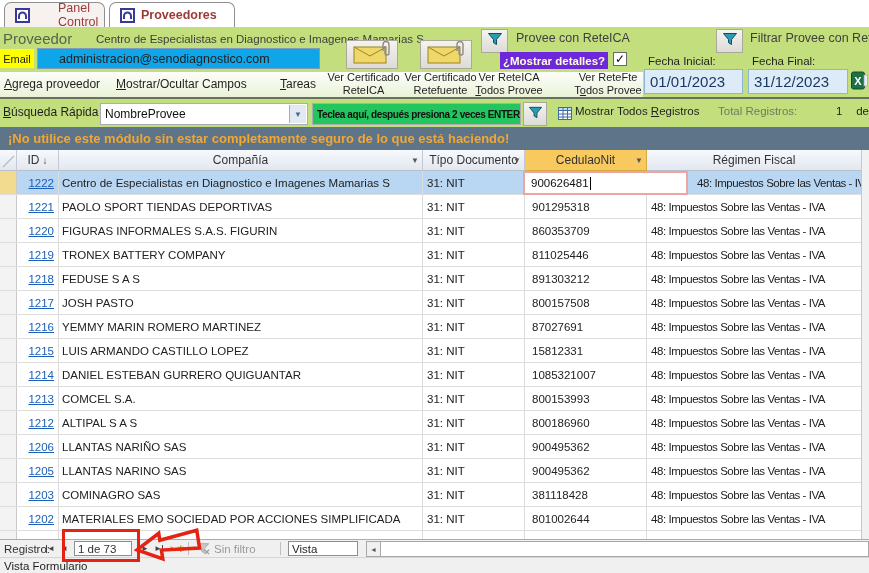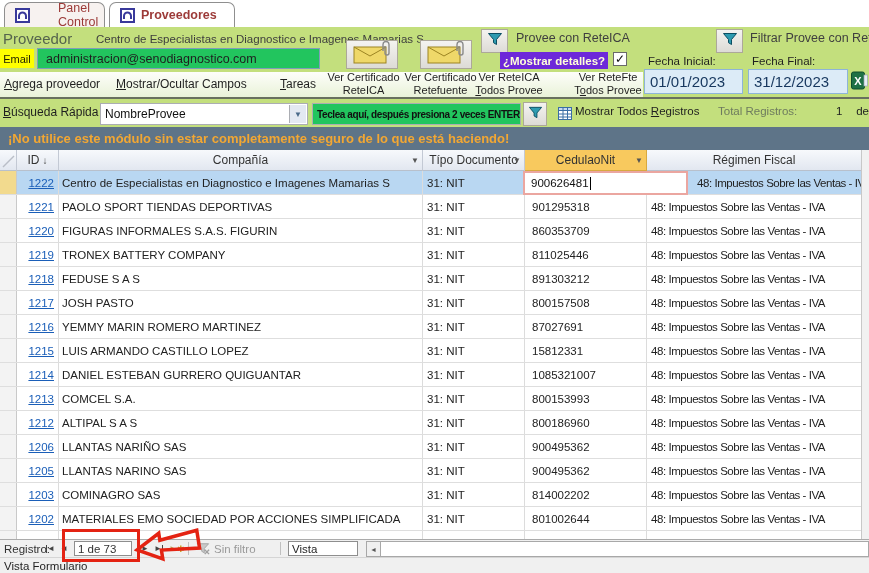--- a/index.html
+++ b/index.html
@@ -15,22 +15,22 @@
          padding:0 10px; font-size:12.5px; color:#9c3a38; background:#f7f2f0; cursor:default; }
   .tab.active { background:#fff; font-weight:bold; }
   .form-icon { width:15px; height:15px; display:inline-block; }
 
   
   .green { position:absolute; left:0; top:27px; width:869px; height:100px; background:#c3df7d; }
   .proveedor-title { position:absolute; left:3px; top:30px; font-size:15px; color:#55644d; }
   .company-name { position:absolute; left:96px; top:33px; font-size:11.5px; color:#3d3d3d; white-space:nowrap; }
   .email-label { position:absolute; left:0; top:49px; width:34px; height:19px; background:#ffff00;
                  font-size:11px; color:#1f1f00; display:flex; align-items:center; justify-content:center; }
-  .email-input { position:absolute; left:37px; top:48px; width:283px; height:21px; background:#22c55e;
-                 border:1px solid #7f9db9; font-size:12.5px; color:#1f1f1f; display:flex; align-items:center; padding-left:8px; }
+  .email-input { position:absolute; left:37px; top:48px; width:283px; height:21px; background:#0ea5e9;
+                 border:1px solid #7f9db9; font-size:12.5px; color:#1f1f1f; display:flex; align-items:center; padding-left:21px; }
   .raised-btn { position:absolute; background:linear-gradient(#f4f3f0,#dddbd6); border:1px solid #aca899;
                 display:flex; align-items:center; justify-content:center; cursor:pointer; }
   .env-btn { width:52px; height:29px; }
   .filter-btn { width:27px; height:24px; }
   .plain-label { position:absolute; font-size:12.5px; color:#3f3f3f; white-space:nowrap;text-align:right; }
   .detalles { position:absolute; left:500px; top:52px; width:108px; height:17px; background:#6d28d9;
               color:#ffffd8; font-weight:bold; font-size:11.5px; display:flex; align-items:center; justify-content:center; }
   .checkbox { position:absolute; left:613px; top:52px; width:14px; height:14px; background:#fff; border:1px solid #6a6a6a;
               display:flex; align-items:center; justify-content:center; font-size:12px; color:#111; }
   .date-label { position:absolute; top:55px; font-size:11.5px; color:#1f1f1f; }
@@ -419,21 +419,21 @@
       <div class="cell c-nit">900495362</div>
       <div class="cell c-regimen">48: Impuestos Sobre las Ventas - IVA</div>
     </div>
         <div class="drow">
       <div class="cell c-sel"></div>
       <div class="cell c-id">
             <a class="idlink">1203</a>
           </div>
       <div class="cell c-company">COMINAGRO SAS</div>
       <div class="cell c-tipo">31: NIT</div>
-      <div class="cell c-nit">814002202</div>
+      <div class="cell c-nit">381118428</div>
       <div class="cell c-regimen">48: Impuestos Sobre las Ventas - IVA</div>
     </div>
         <div class="drow">
       <div class="cell c-sel"></div>
       <div class="cell c-id">
             <a class="idlink">1202</a>
           </div>
       <div class="cell c-company">MATERIALES EMO SOCIEDAD POR ACCIONES SIMPLIFICADA</div>
       <div class="cell c-tipo">31: NIT</div>
       <div class="cell c-nit">801002644</div>

